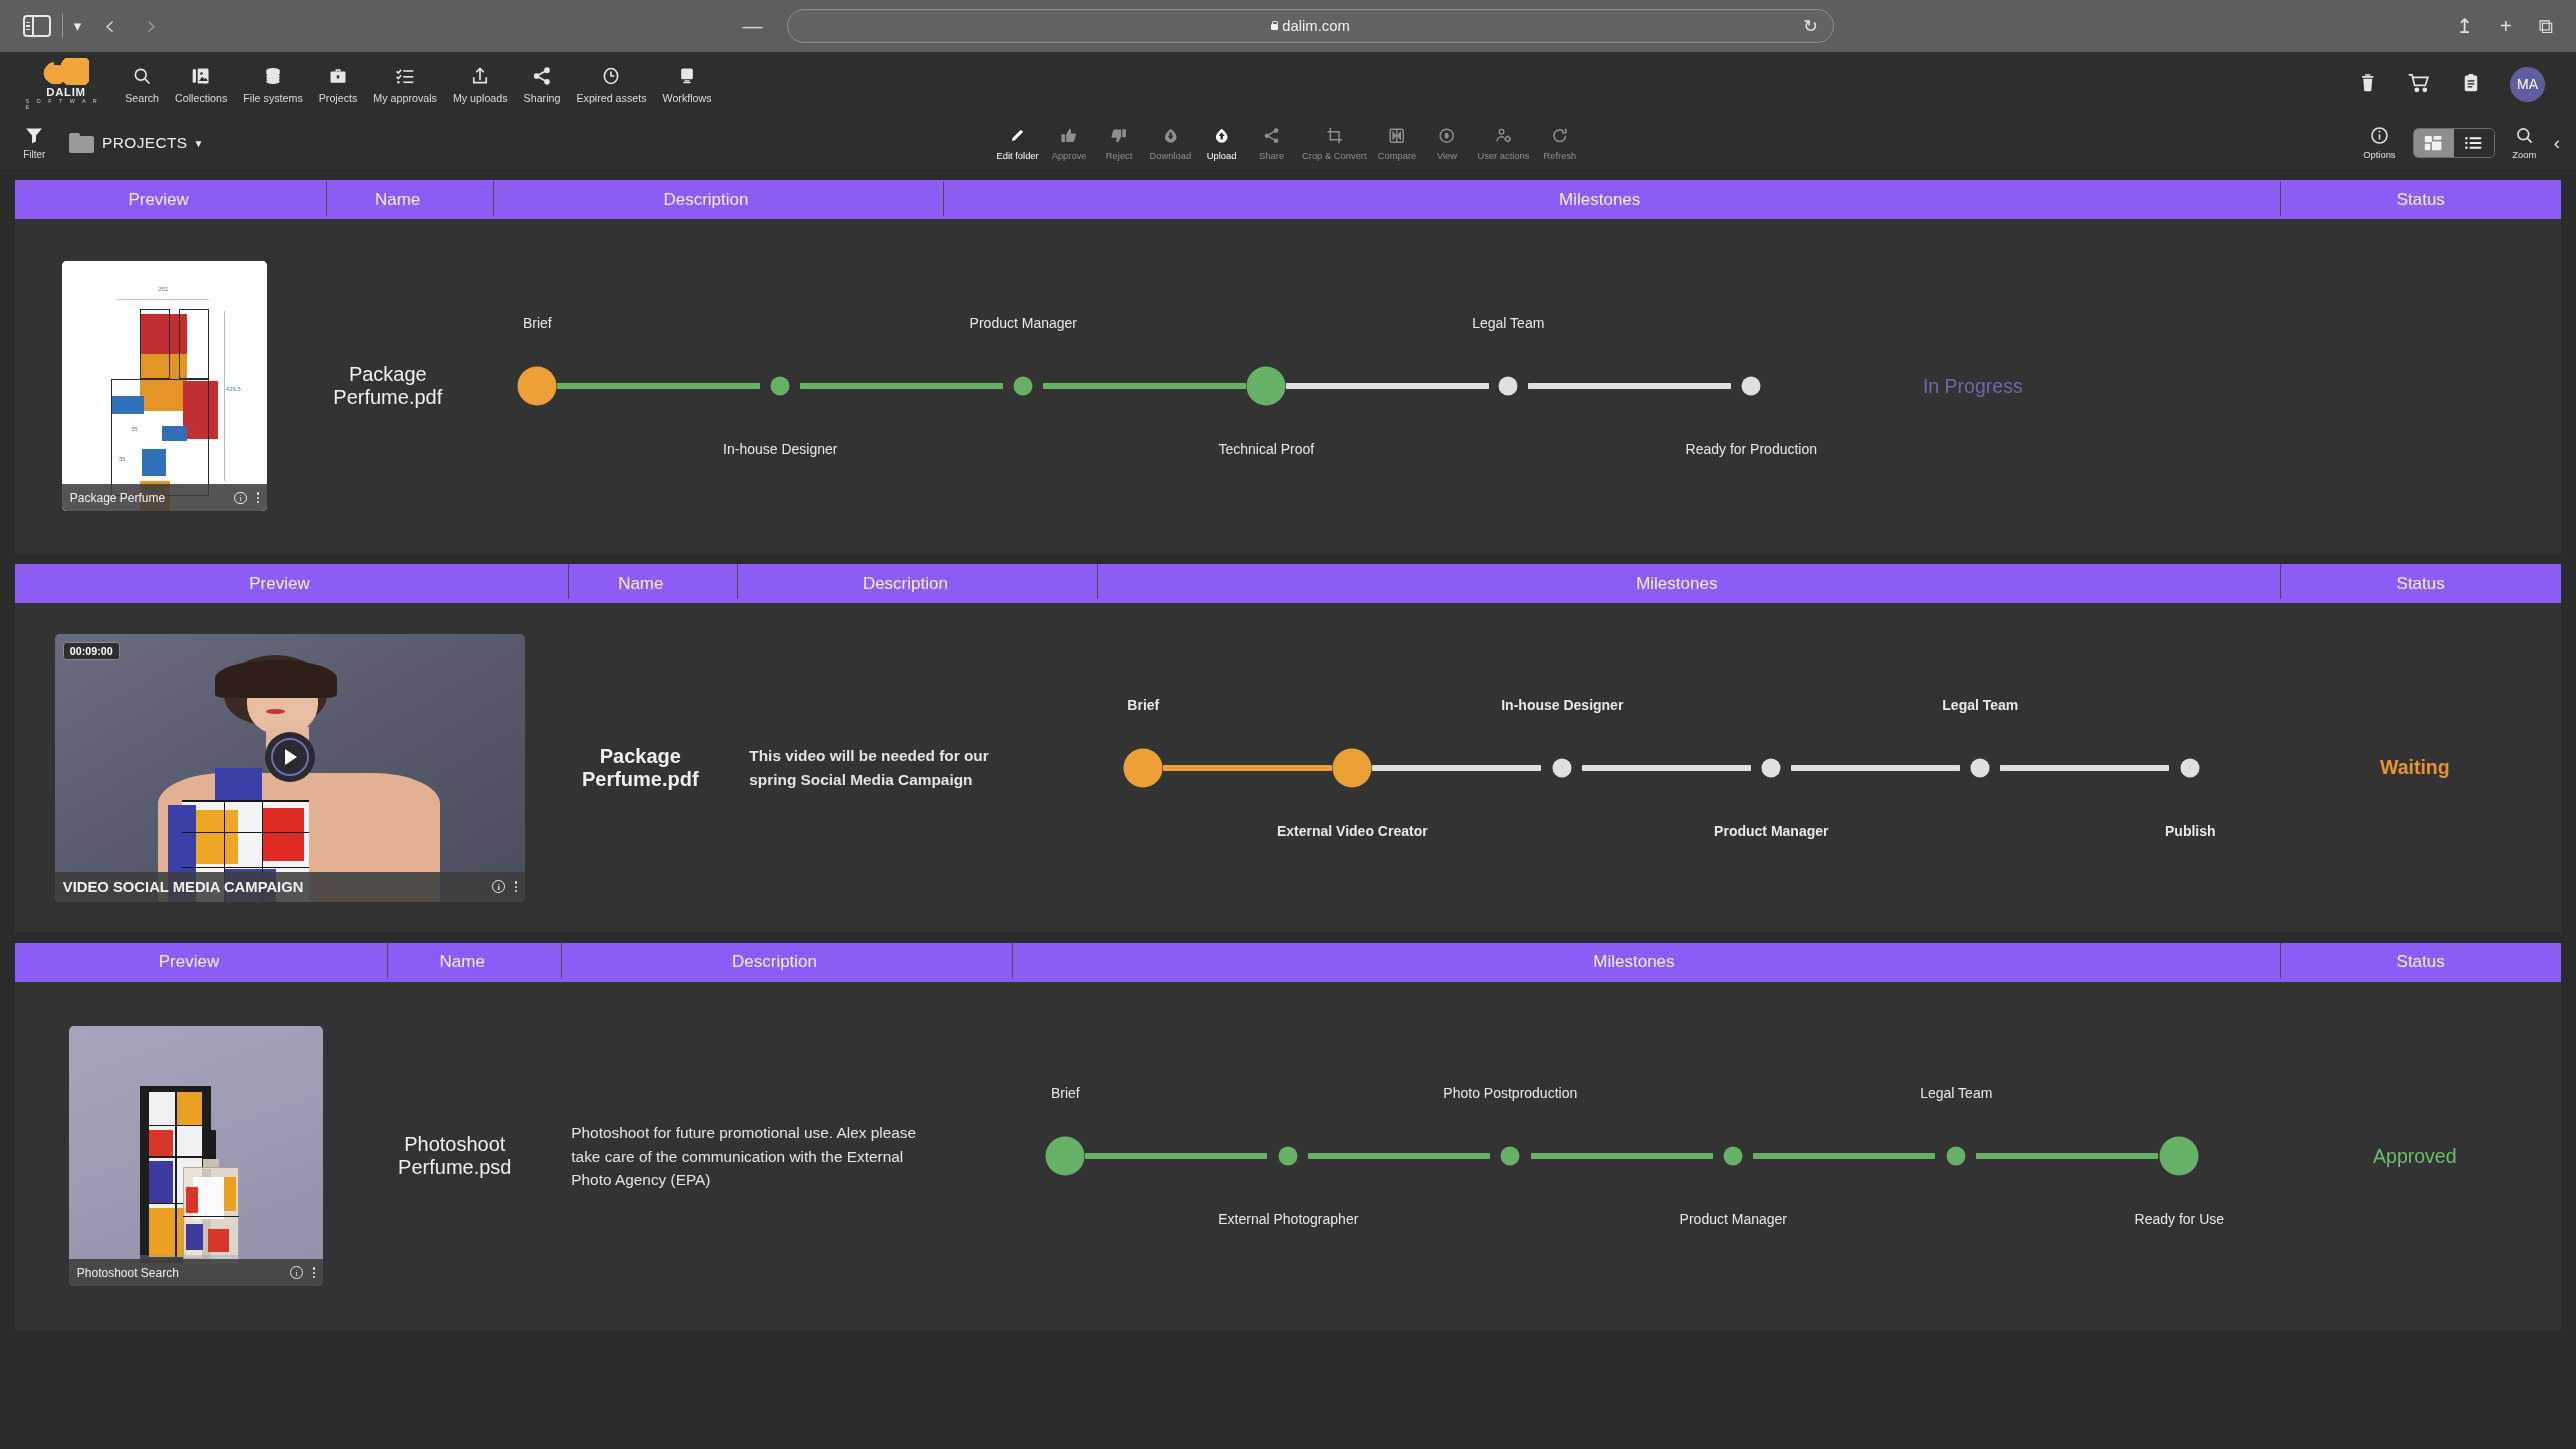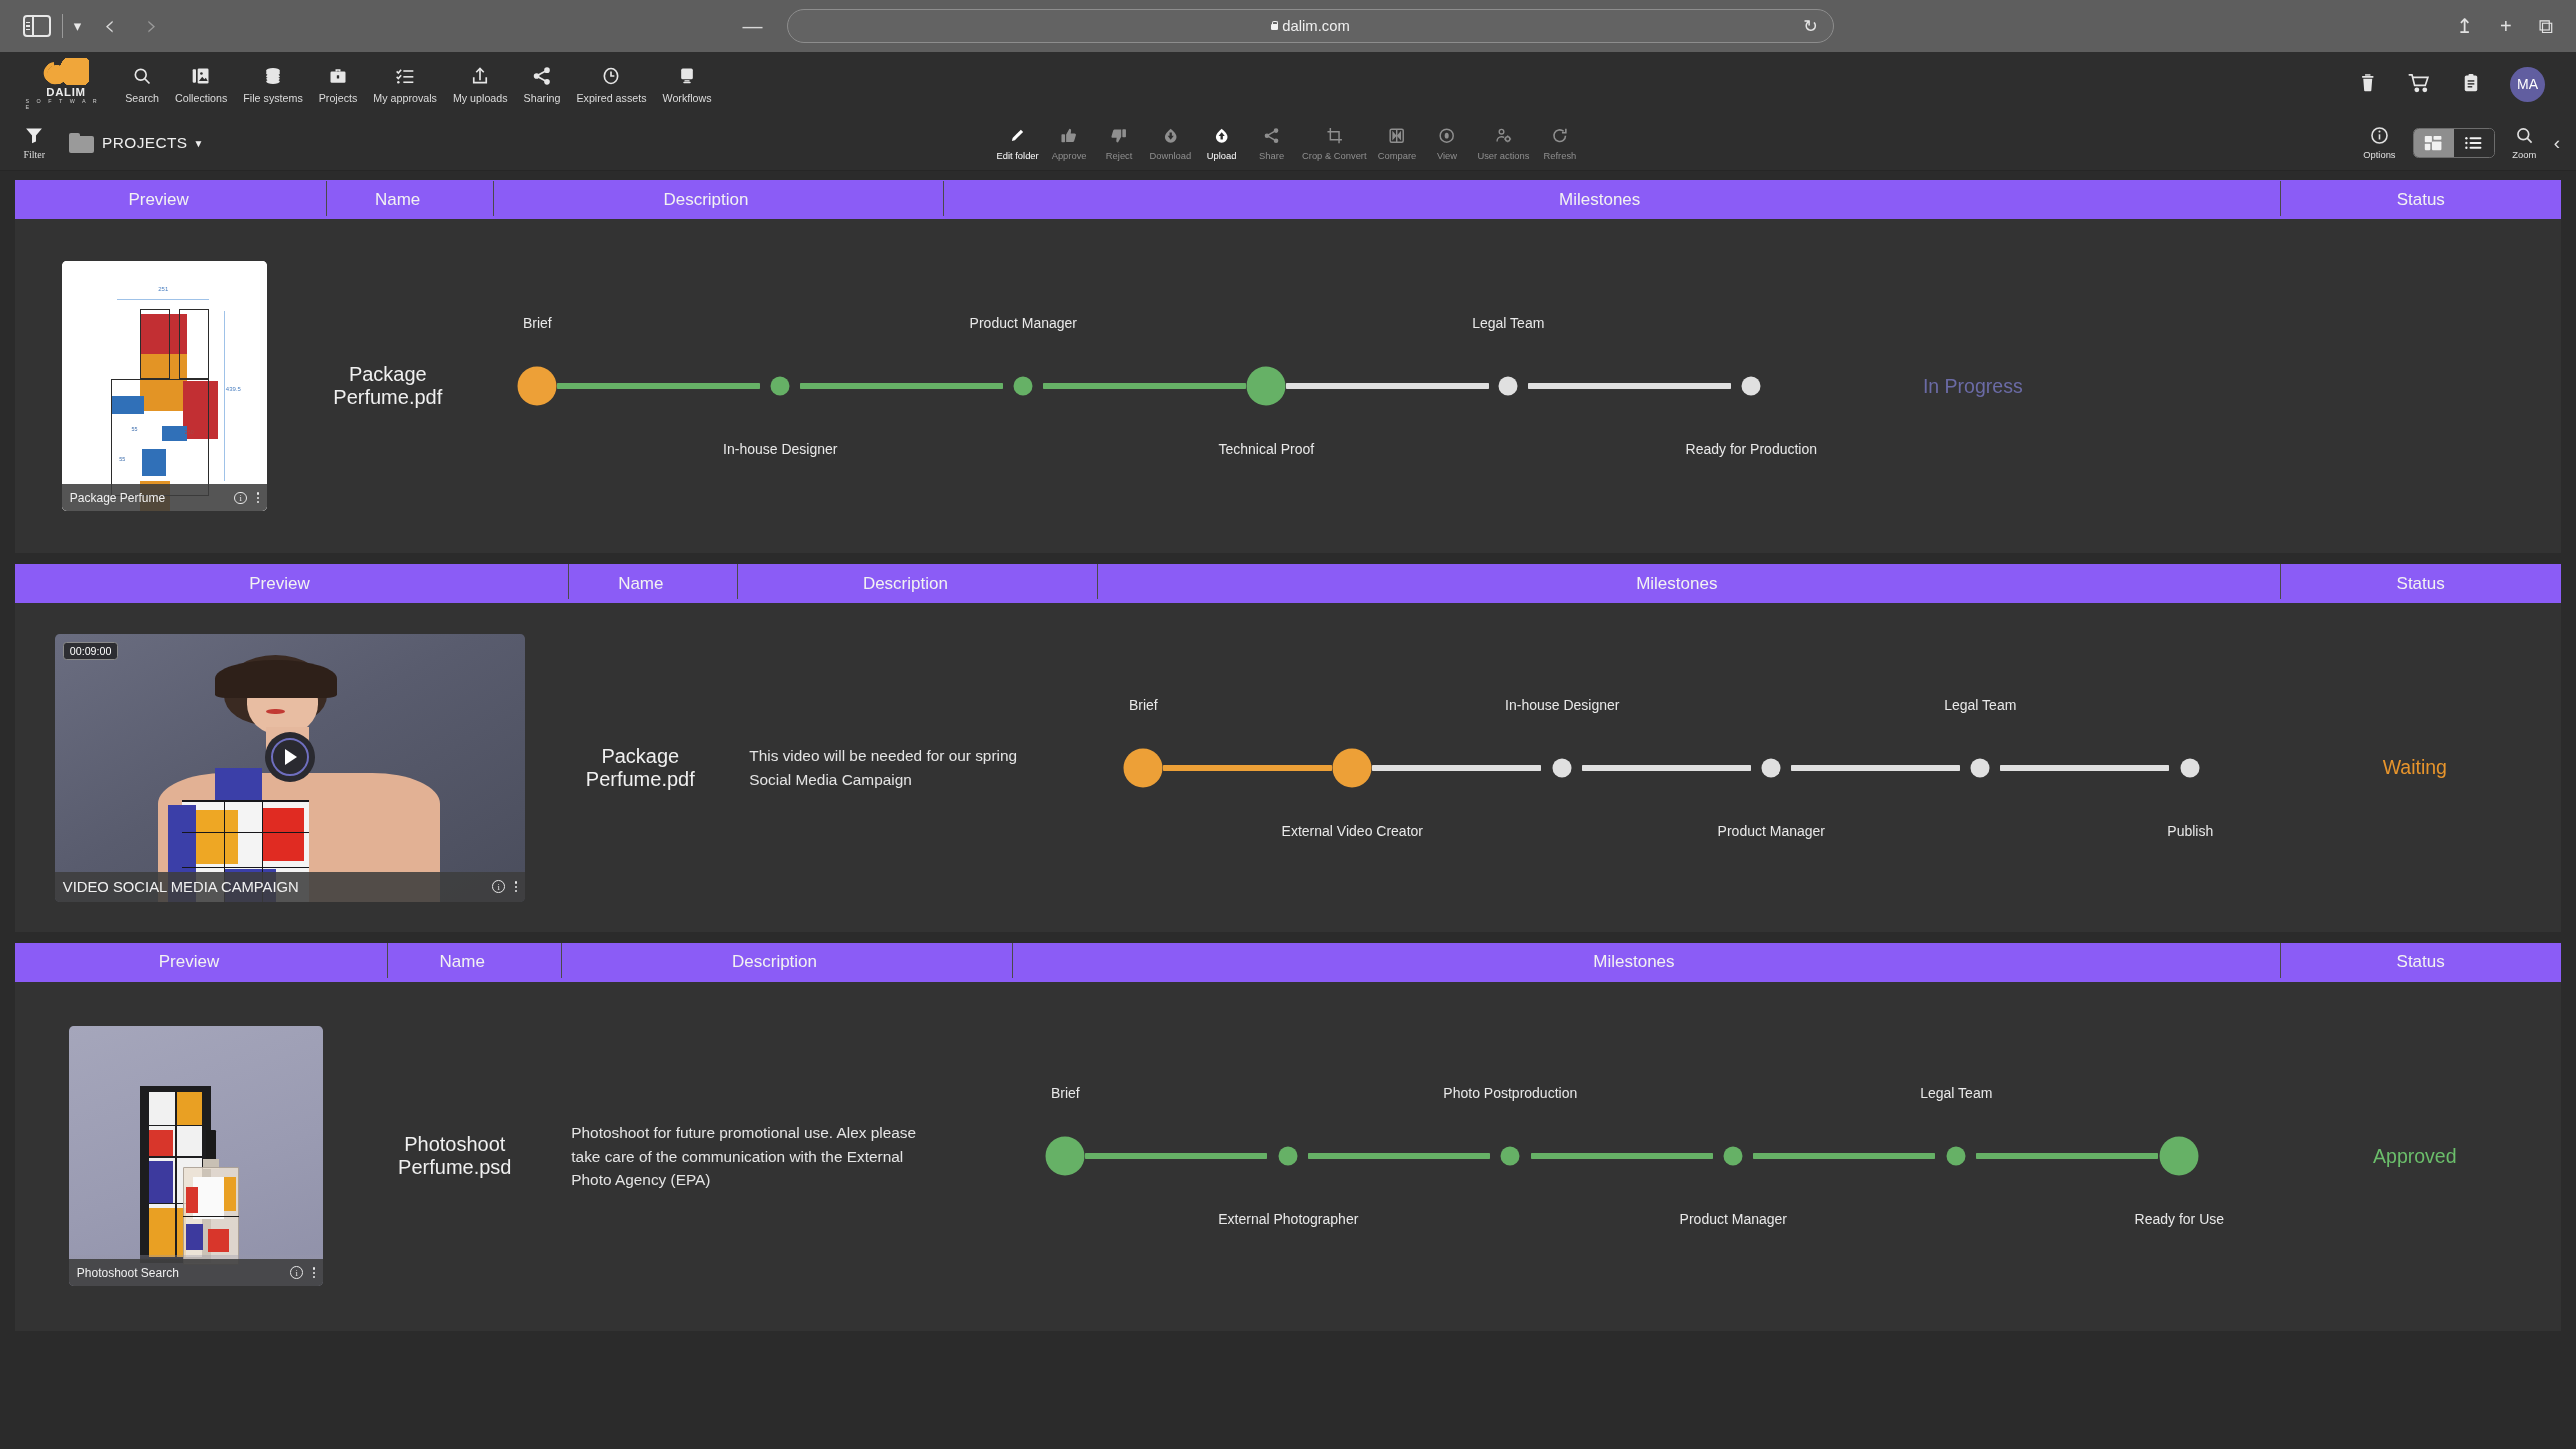--- a/index.html
+++ b/index.html
@@ -70,21 +70,21 @@
   .navitem .lbl { font-size: 10.7px; color:#dcdcdc; margin-top: 4px; white-space:nowrap; }
 
   .hdr-right { margin-left:auto; display:flex; align-items:center; gap:29.5px; padding-right: 5.4px;}
   .hdr-right .hico { color:#e6e6e6; }
   .avatar { width:35px; height:35px; border-radius:50%; background:#615ea0; color:#fff; display:flex; align-items:center; justify-content:center; font-size:14px; }
 
   
   .toolbar { height: 55px; background: #2e2e2e; display:flex; align-items:center; position:relative; border-bottom:0.7px solid #262626; }
   .tb-left { display:flex; align-items:center; padding-left: 14.8px; gap: 14.8px; }
   .filter-item { display:flex; flex-direction:column; align-items:center; width:39px; }
-  .filter-item .lbl { font-size:10px; color:#dcdcdc; margin-top:2px;font-family:Liberation Serif, serif; }
+  .filter-item .lbl { font-size:10px; color:#dcdcdc; margin-top:2px; }
   .folder-ico { width:25.5px; height:20px; position:relative; }
   .folder-ico::before { content:""; position:absolute; left:0; top:2.7px; width:25.5px; height:17.4px; background:#9a9a9a; border-radius:2px; }
   .folder-ico::after { content:""; position:absolute; left:0; top:0; width:11.4px; height:5.4px; background:#9a9a9a; border-radius:2px 2px 0 0; }
   .crumb-text { font-size: 15.4px; color:#efefef; letter-spacing:0.4px; margin-left:8px; }
   .crumb-caret { color:#efefef; font-size:10px; margin-left:6px; }
 
   .tb-center { position:absolute; left:0; right:0; display:flex; justify-content:center; align-items:center; gap:0; pointer-events:none; }
   .tb-btn { display:flex; flex-direction:column; align-items:center; justify-content:center; min-width:50px; padding:0 5.4px; pointer-events:auto; cursor:pointer; }
   .tb-btn .ico { height:21.5px; display:flex; align-items:center; justify-content:center; }
   .tb-btn .lbl { font-size:9.4px; margin-top:3.4px; white-space:nowrap; }
@@ -563,21 +563,21 @@
 </div>
 
 <div class="rowhead" style="margin-top:10.7px;">
   <div class="hcell" style="width:550px;">Preview</div>
   <div class="hcell" style="width:151px;">Name</div>
   <div class="hcell" style="width:349px;">Description</div>
   <div class="hcell" style="width:1204px;">Milestones</div>
   <div class="hcell" style="width:292px;">Status</div>
 </div>
 
-<div class="rowbody" style="height:329px;">
+<div class="rowbody" style="height:329px;font-weight:bold;">
   <div class="cell" style="width:550px;">
     <div class="thumb-wrap" style="width:470px;height:268px;">
       <div class="videothumb">
         <div class="tcode">00:09:00</div>
 
         <div style="position:absolute;left:36%;top:8%;width:22%;height:26%;background:#3a2a22;border-radius:50% 50% 42% 42%;"></div>
         <div style="position:absolute;left:41%;top:14%;width:15%;height:24%;background:#e8bda2;border-radius:45% 45% 48% 48%;"></div>
         <div style="position:absolute;left:44%;top:19%;width:3.5%;height:2%;background:#3a2a22;border-radius:50%;"></div>
         <div style="position:absolute;left:45%;top:28%;width:4%;height:2%;background:#c23a33;border-radius:50%;"></div>
         <div style="position:absolute;left:34%;top:10%;width:26%;height:14%;background:#2e2019;border-radius:52% 52% 10% 10%;"></div>

